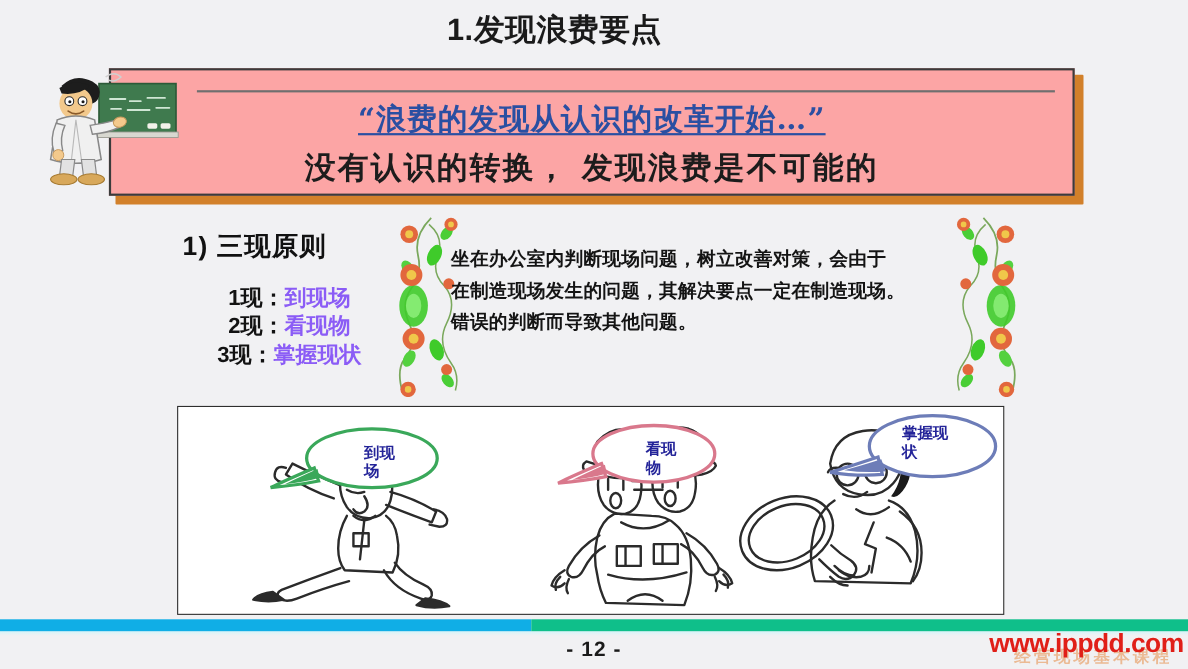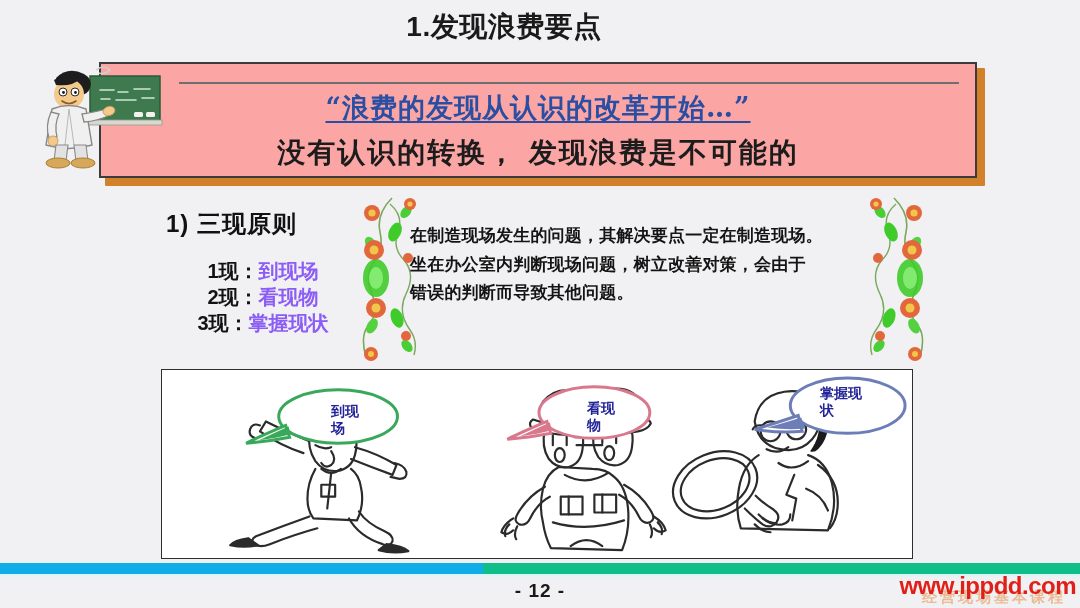--- a/index.html
+++ b/index.html
@@ -345,22 +345,22 @@
       <circle cx="14" cy="112" r="4.5" fill="#f0c74a"></circle>
       <circle cx="9" cy="158" r="7" fill="#e2673d"></circle>
       <circle cx="9" cy="158" r="3" fill="#f0c74a"></circle>
       <circle cx="46" cy="62" r="5" fill="#e2673d"></circle>
       <circle cx="44" cy="140" r="5" fill="#e2673d"></circle>
     </g>
   </svg>
 </div>
 
 <div class="paragraph">
+  <div>坐在办公室内判断现场问题，树立改善对策，会由于</div>
   <div>在制造现场发生的问题，其解决要点一定在制造现场。</div>
-  <div>坐在办公室内判断现场问题，树立改善对策，会由于</div>
   <div>错误的判断而导致其他问题。</div>
 </div>
 
 <div class="illus-panel">
   <svg class="illus-svg" viewBox="0 0 752 190" xmlns="http://www.w3.org/2000/svg">
     <g fill="none" stroke="#2b2b2b" stroke-width="2.2" stroke-linecap="round" stroke-linejoin="round">
 
       <path d="M138 28 q22 -12 48 -2 q14 6 12 18 l-4 12 q-26 8 -54 -2 q-8 -12 -2 -26 z"></path>
       <path d="M132 56 q30 10 64 2 q8 -1 10 4 q-3 7 -14 8 q-34 6 -62 -6 q-4 -5 2 -8 z"></path>
       <path d="M146 64 q-2 16 6 28 q8 11 22 10 q14 -2 18 -16 q4 -14 -2 -26"></path>

